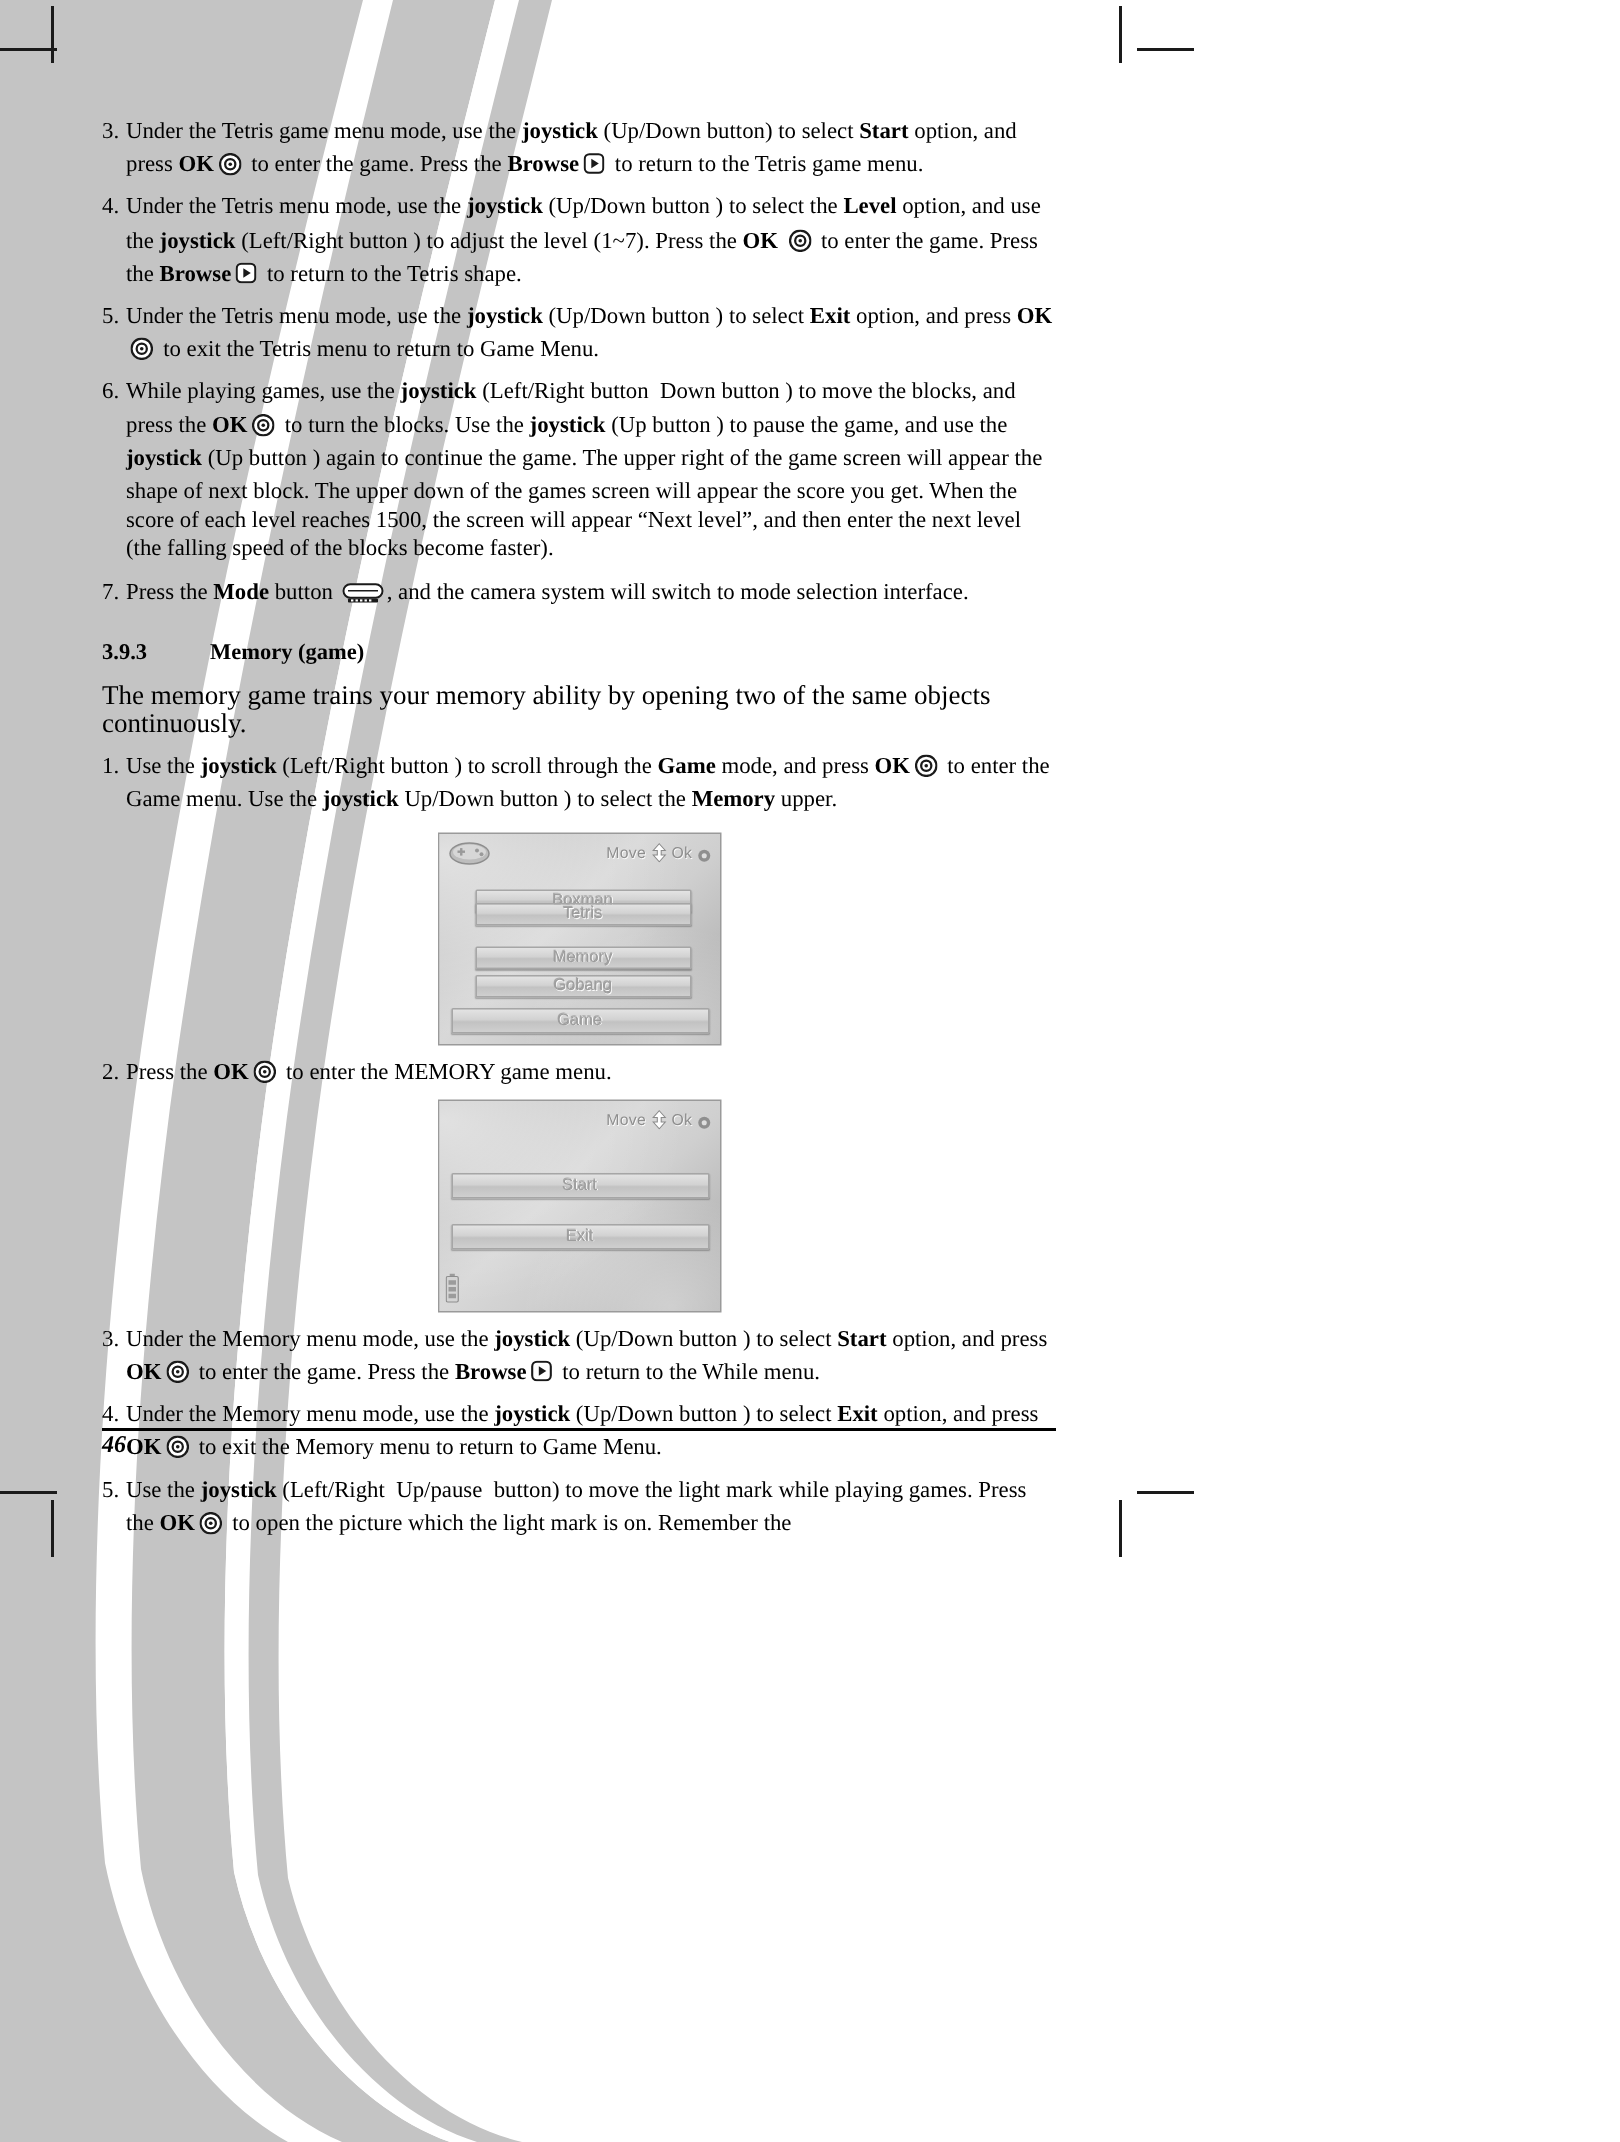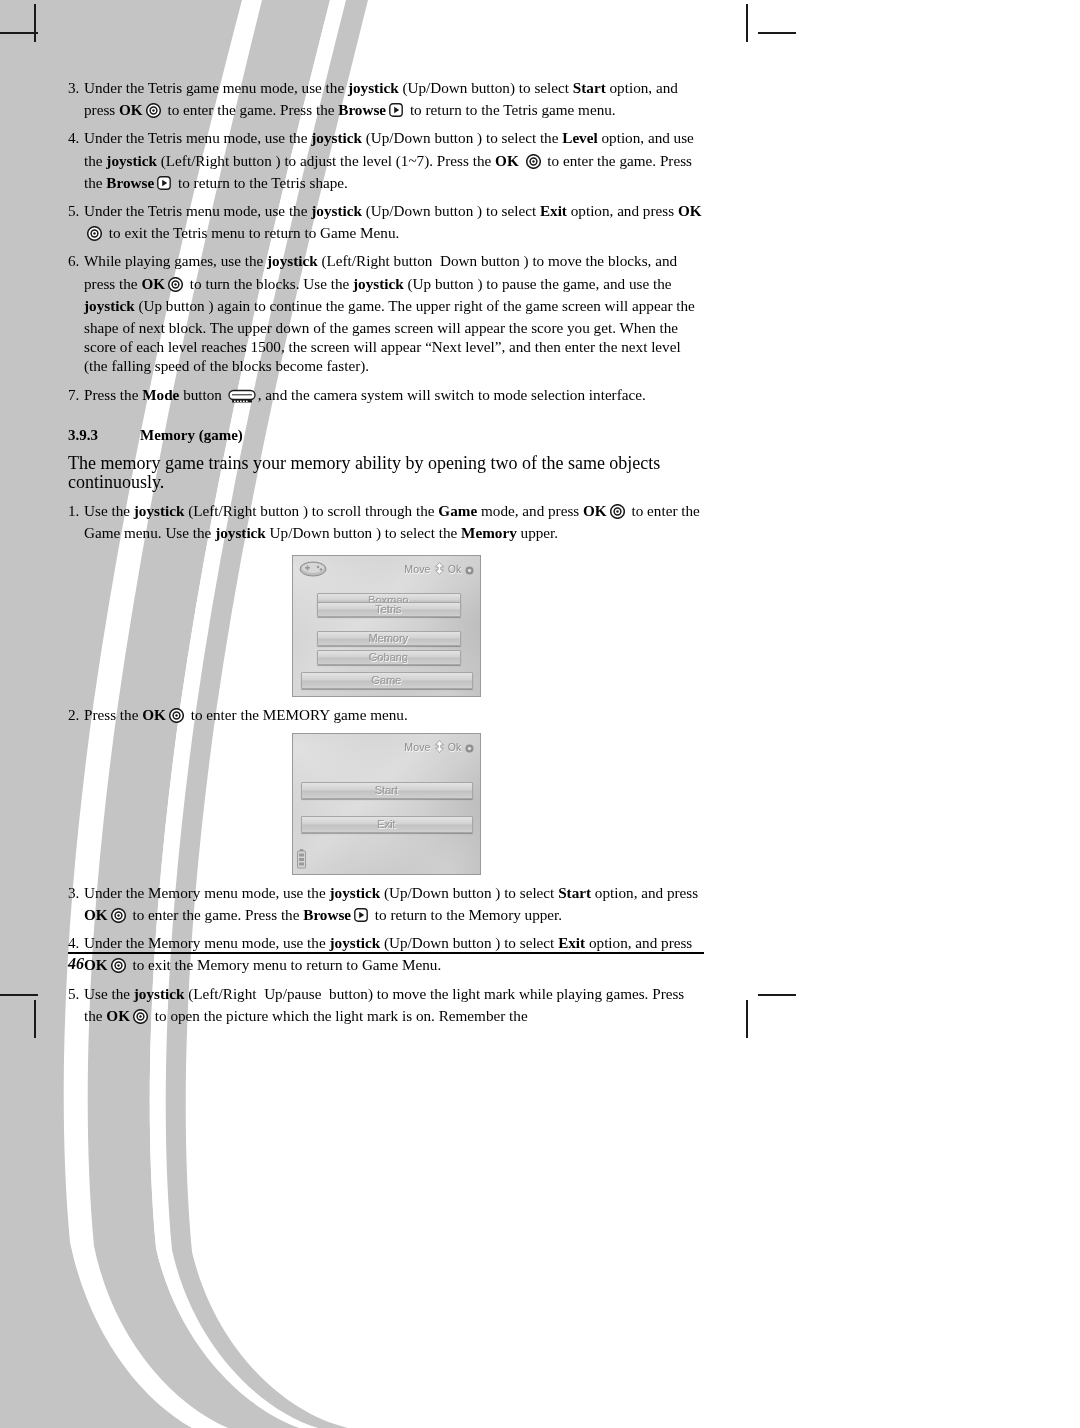--- a/index.html
+++ b/index.html
@@ -557,21 +557,21 @@
                 <polygon points="1.6,7.5 4.4,5.7 4.4,9.3" fill="#909090"></polygon>
                 <polygon points="13.4,7.5 10.6,5.7 10.6,9.3" fill="#909090"></polygon>
                 <circle cx="7.5" cy="7.5" r="1.9" fill="#b6b6b6" stroke="#8a8a8a" stroke-width="0.6"></circle>
               </svg></span><span>) to select </span><b>Start</b><span> option, and press </span><b>OK</b><span class="ico ico-ok"><svg viewBox="0 0 15 15">
                 <circle cx="7.5" cy="7.5" r="6.8" fill="#ffffff" stroke="#1a1a1a" stroke-width="1.5"></circle>
                 <circle cx="7.5" cy="7.5" r="3.4" fill="#ffffff" stroke="#1a1a1a" stroke-width="1.5"></circle>
                 <circle cx="7.5" cy="7.5" r="1.2" fill="#1a1a1a"></circle>
               </svg></span><span> to enter the game. Press the </span><b>Browse</b><span class="ico ico-browse"><svg viewBox="0 0 14 14">
                 <rect x="0.8" y="0.8" width="12.4" height="12.4" rx="3.2" fill="#ffffff" stroke="#1a1a1a" stroke-width="1.4"></rect>
                 <polygon points="5.2,3.8 10.2,7 5.2,10.2" fill="#1a1a1a"></polygon>
-              </svg></span><span> to return to the Memory upper.</span></span>
+              </svg></span><span> to return to the While menu.</span></span>
         </div>
         <div class="li">
           <span class="num">4.</span>
           <span class="body"><span>Under the Memory menu mode, use the </span><b>joystick</b><span> (Up/Down button </span><span class="ico ico-joystick"><svg viewBox="0 0 15 15">
                 <circle cx="7.5" cy="7.5" r="6.6" fill="#d9d9d9" stroke="#8f8f8f" stroke-width="0.9"></circle>
                 <circle cx="7.5" cy="7.5" r="4.6" fill="#ececec"></circle>
                 <polygon points="7.5,1.6 9.3,4.4 5.7,4.4" fill="#909090"></polygon>
                 <polygon points="7.5,13.4 9.3,10.6 5.7,10.6" fill="#909090"></polygon>
                 <polygon points="1.6,7.5 4.4,5.7 4.4,9.3" fill="#909090"></polygon>
                 <polygon points="13.4,7.5 10.6,5.7 10.6,9.3" fill="#909090"></polygon>

